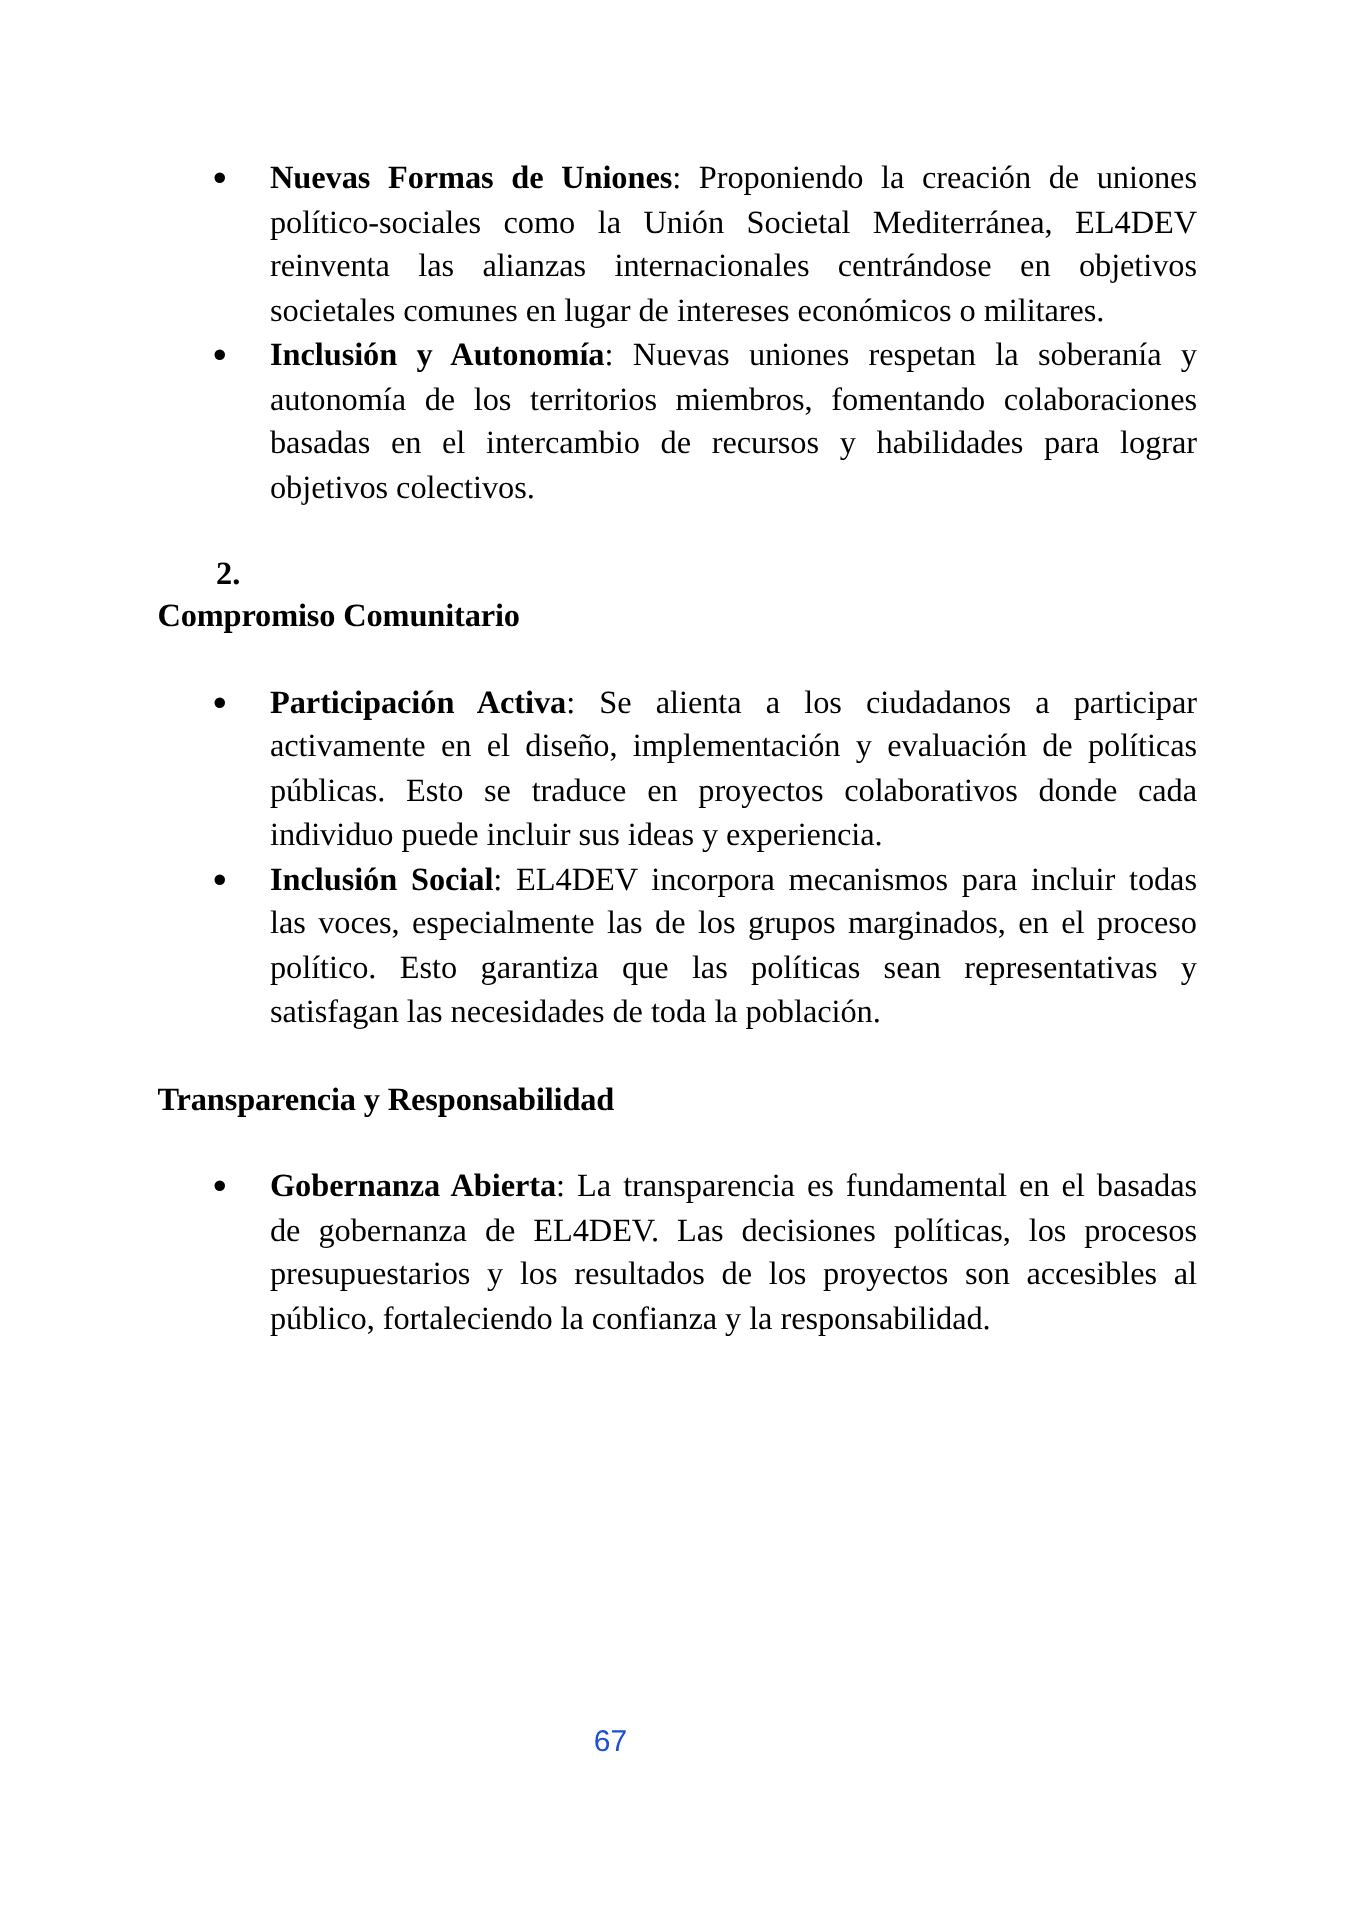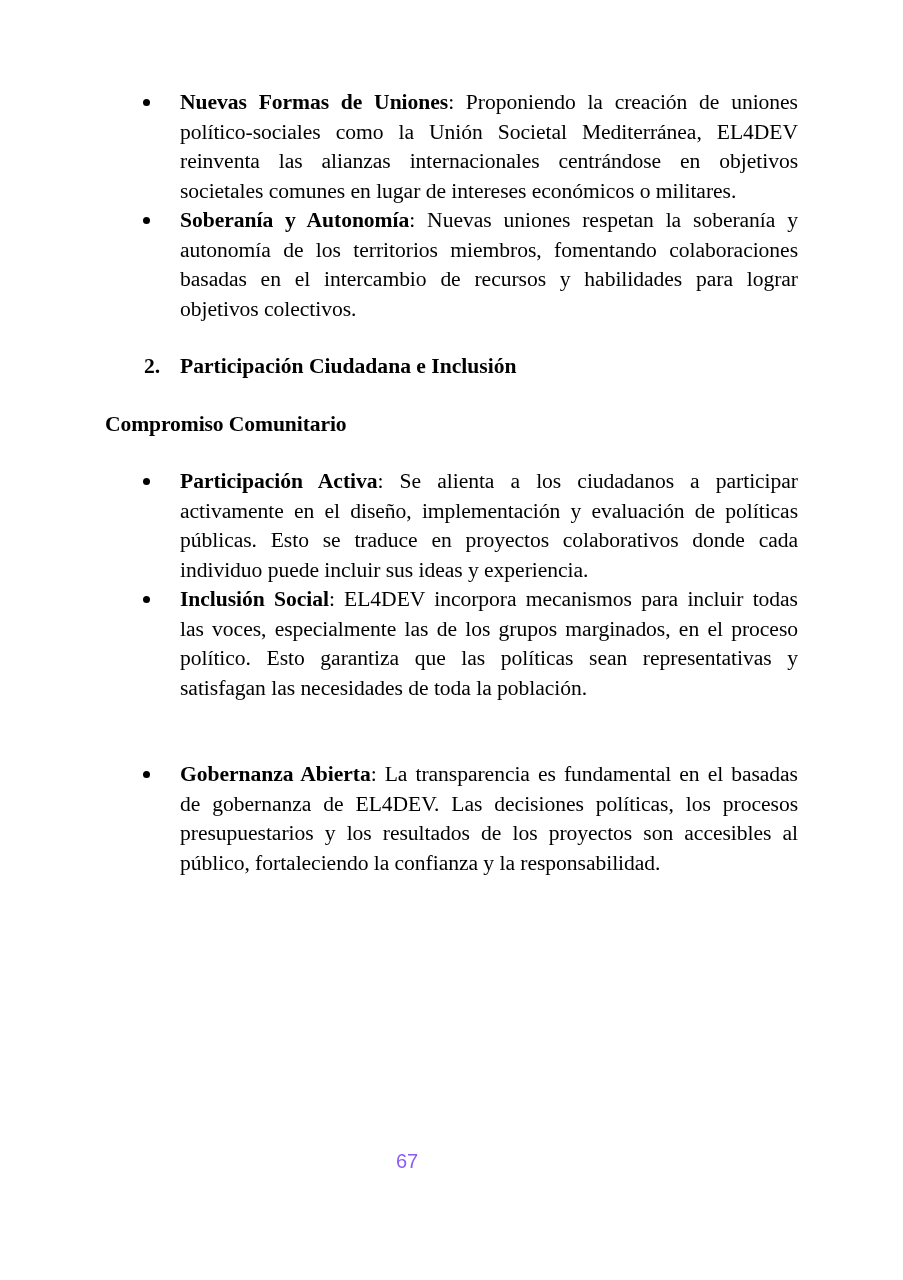--- a/index.html
+++ b/index.html
@@ -23,21 +23,21 @@
     top: 0;
     width: 903px;
     height: 1280px;
     background: #ffffff;
   }
 
   
   .content {
     position: absolute;
     left: 105px;
-    top: 88px;
+    top: 104px;
     width: 693px;
   }
 
   
   ul.bullets {
     list-style: none;
     margin: 0;
     padding: 0;
   }
   ul.bullets li.bullet-item {
@@ -97,62 +97,63 @@
   
   .page-number {
     position: absolute;
     left: 0;
     top: 1148px;
     width: 814px;
     text-align: center;
     font-family: "Liberation Sans", "DejaVu Sans", sans-serif;
     font-size: 20px;
     line-height: 26px;
-    color: #8b5cf6;
+    color: #1d4ed8;
   }
 </style>
 </head>
 <body>
 
 <div class="page">
 
   <div class="content">
 
     <ul class="bullets">
       <li class="bullet-item">
         <span class="bullet-dot"></span><span class="bterm">Nuevas Formas de Uniones</span><span>: </span><span>Proponiendo la creación de uniones político-sociales como la Unión Societal Mediterránea, EL4DEV reinventa las alianzas internacionales centrándose en objetivos societales comunes en lugar de intereses económicos o militares.</span>
       </li>
       <li class="bullet-item">
-        <span class="bullet-dot"></span><span class="bterm">Soberanía y Autonomía</span><span>: </span><span>Nuevas uniones respetan la soberanía y autonomía de los territorios miembros, fomentando colaboraciones basadas en el intercambio de recursos y habilidades para lograr objetivos colectivos.</span>
+        <span class="bullet-dot"></span><span class="bterm">Inclusión y Autonomía</span><span>: </span><span>Nuevas uniones respetan la soberanía y autonomía de los territorios miembros, fomentando colaboraciones basadas en el intercambio de recursos y habilidades para lograr objetivos colectivos.</span>
       </li>
     </ul>
 
     <div class="gap-after-list"></div>
 
     <div class="numbered-heading">
-      <span class="num">2.</span><span>Participación Ciudadana e Inclusión</span>
+      <span class="num">2.</span>
     </div>
 
     <div class="gap-after-num"></div>
 
     <div class="section-heading">Compromiso Comunitario</div>
 
     <div class="gap-after-sect"></div>
 
     <ul class="bullets">
       <li class="bullet-item">
         <span class="bullet-dot"></span><span class="bterm">Participación Activa</span><span>: </span><span>Se alienta a los ciudadanos a participar activamente en el diseño, implementación y evaluación de políticas públicas. Esto se traduce en proyectos colaborativos donde cada individuo puede incluir sus ideas y experiencia.</span>
       </li>
       <li class="bullet-item">
         <span class="bullet-dot"></span><span class="bterm">Inclusión Social</span><span>: </span><span>EL4DEV incorpora mecanismos para incluir todas las voces, especialmente las de los grupos marginados, en el proceso político. Esto garantiza que las políticas sean representativas y satisfagan las necesidades de toda la población.</span>
       </li>
     </ul>
 
     <div class="gap-before-sect"></div>
 
+    <div class="section-heading">Transparencia y Responsabilidad</div>
 
     <div class="gap-after-sect"></div>
 
     <ul class="bullets">
       <li class="bullet-item">
         <span class="bullet-dot"></span><span class="bterm">Gobernanza Abierta</span><span>: </span><span>La transparencia es fundamental en el basadas de gobernanza de EL4DEV. Las decisiones políticas, los procesos presupuestarios y los resultados de los proyectos son accesibles al público, fortaleciendo la confianza y la responsabilidad.</span>
       </li>
     </ul>
 
   </div>

